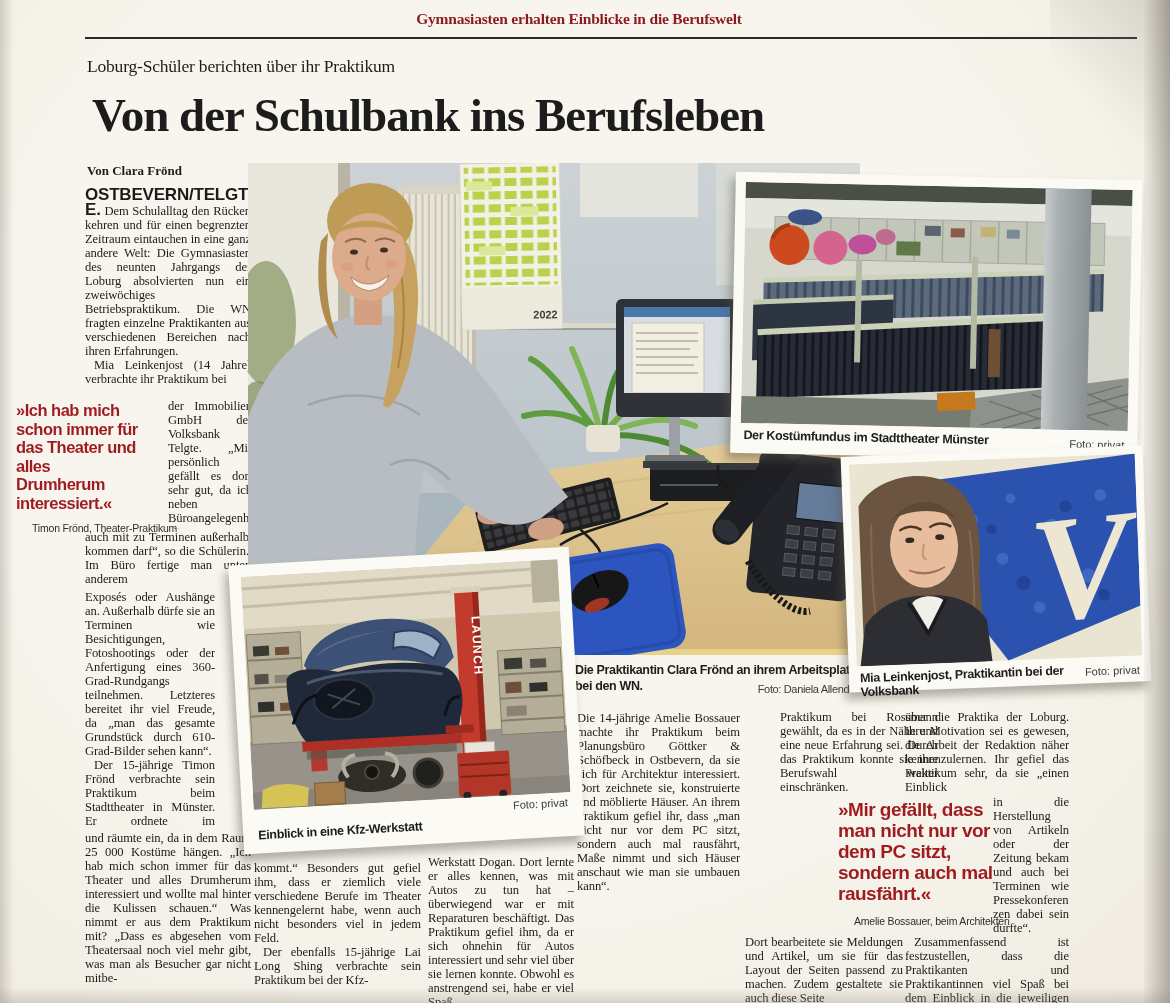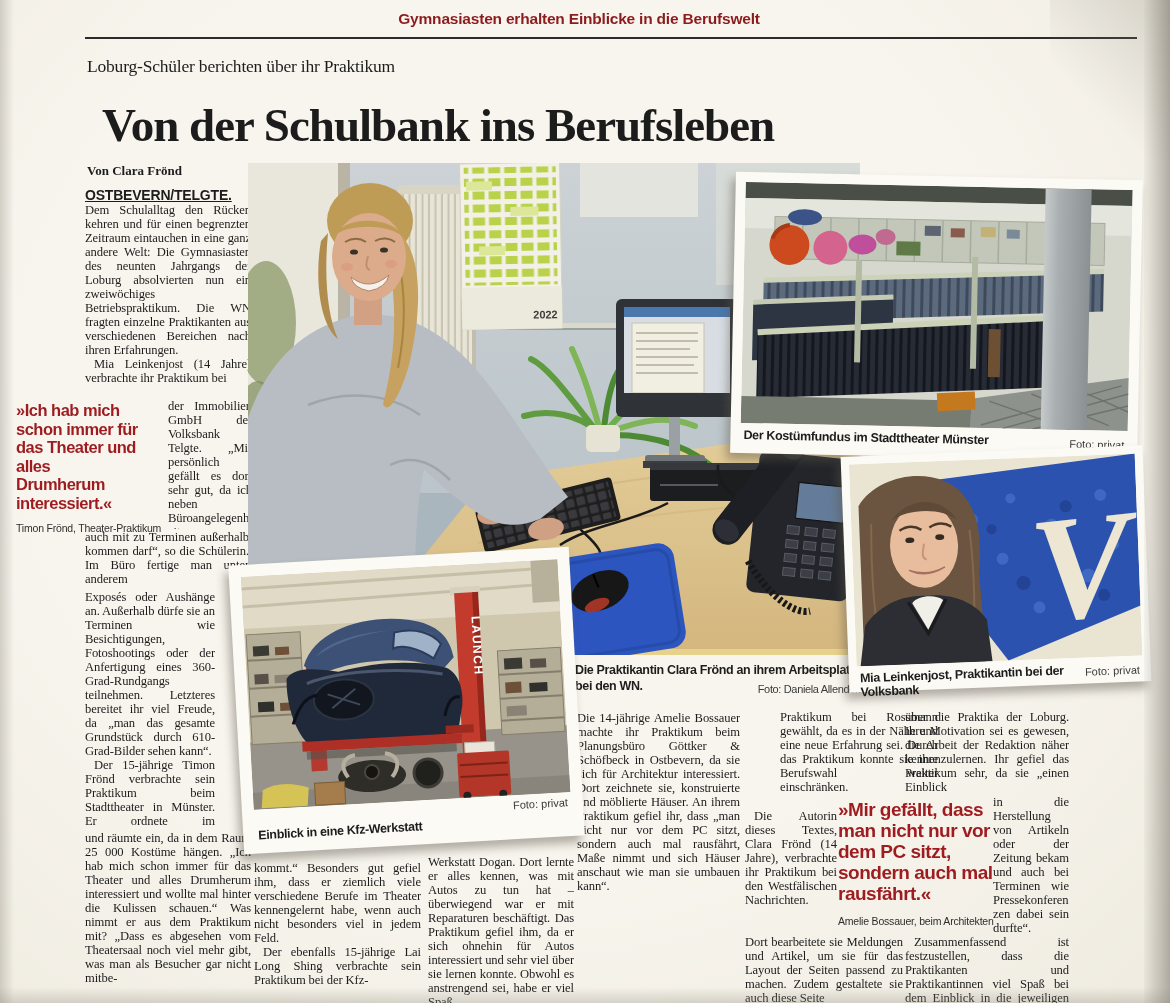--- a/index.html
+++ b/index.html
@@ -6,52 +6,52 @@
   #page{position:relative;width:1170px;height:1003px;overflow:hidden;
         background:radial-gradient(ellipse at 45% 40%, #f8f5ee 55%, #efebe0 100%);
         font-family:"Liberation Serif",serif;color:#1c1c1c;}
   .abs{position:absolute;}
   
   .edge-left{left:0;top:0;width:14px;height:1003px;background:linear-gradient(to right,rgba(135,130,118,.33),rgba(135,130,118,0));}
   .edge-right{right:0;top:0;width:26px;height:1003px;background:linear-gradient(to left,rgba(110,105,95,.5),rgba(190,186,175,.12));}
   .edge-bottom{left:0;bottom:0;width:1170px;height:16px;background:linear-gradient(to top,rgba(140,135,122,.3),rgba(140,135,122,0));}
   .edge-topright{right:0;top:0;width:120px;height:160px;background:linear-gradient(225deg,rgba(145,140,128,.3),rgba(145,140,128,0) 65%);}
   
-  .kicker{left:0;right:26px;top:10px;text-align:center;font-family:Liberation Sans, sans-serif;
+  .kicker{left:0;right:26px;top:10px;text-align:center;font-family:Liberation Serif, serif;
           font-weight:700;font-size:15.5px;letter-spacing:-0.2px;color:var(--accent-red,#8c1b1e);padding-left:14px;}
   .rule{left:85px;top:37px;width:1052px;height:2px;background:#2b2b2b;}
   .overline{left:87px;top:56px;font-size:17.5px;letter-spacing:-0.2px;}
   .headline{left:84px;top:80px;font-size:47px;font-weight:700;letter-spacing:-1px;white-space:nowrap;}
   .byline{left:87px;top:163px;font-size:13px;font-weight:700;}
   
   .bodytext{font-size:12.6px;line-height:14px;text-align:justify;overflow:hidden;
             hyphens:auto;-webkit-hyphens:auto;overflow-wrap:break-word;letter-spacing:-0.1px;}
   .bodytext p{margin:0;}
   .bodytext p.indent{text-indent:9px;}
-  .dateline{font-family:"Liberation Sans",sans-serif;font-weight:700;font-size:14px;letter-spacing:-0.2px;text-decoration:underline;}
+  .dateline{font-family:"Liberation Sans",sans-serif;font-weight:700;font-size:17px;letter-spacing:-0.2px;}
   .c1a{left:85px;top:188px;width:166px;height:216px;}
   .c1c{left:168px;top:399px;width:84px;height:130px;}
   .c1d{left:85px;top:530px;width:164px;height:58px;}
   .c1ef{left:85px;top:590px;width:130px;height:240px;}
   .c1g{left:85px;top:831px;width:166px;height:172px;}
   .c2{left:254px;top:861px;width:167px;height:142px;}
   .c3{left:428px;top:855px;width:146px;height:148px;}
   .c4{left:577px;top:711px;width:163px;height:292px;}
   .c5a{left:780px;top:710px;width:158px;height:100px;}
   .c5b{left:745px;top:809px;width:92px;height:127px;}
   .c5c{left:745px;top:935px;width:158px;height:68px;}
   .c6a{left:905px;top:710px;width:164px;height:86px;}
   .c6b{left:993px;top:795px;width:76px;height:141px;}
   .c6c{left:905px;top:935px;width:164px;height:68px;}
   
   .pullquote{font-family:"Liberation Sans",sans-serif;font-weight:700;color:var(--quote-red,#9e1c1f);}
   .q1{left:16px;top:401px;width:126px;font-size:16.5px;line-height:18.5px;letter-spacing:-0.5px;}
   .q2{left:838px;top:799px;width:160px;font-size:19px;line-height:21px;letter-spacing:-0.5px;}
   .quote-attr{font-family:"Liberation Sans",sans-serif;font-weight:400;font-size:10.5px;
-              letter-spacing:-0.2px;color:#2e2e2e;margin-top:7px;white-space:nowrap;}
+              letter-spacing:-0.2px;color:#2e2e2e;margin-top:7px;white-space:nowrap;margin-left:16px;}
   
   .photo-main{left:248px;top:163px;width:612px;height:492px;}
   .photo-main svg{display:block;}
   .main-caption{left:575px;top:663px;width:286px;height:36px;font-family:"Liberation Sans",sans-serif;
                 font-weight:700;font-size:12.5px;line-height:15.5px;letter-spacing:-0.35px;color:#1d1d1d;}
   .main-caption .credit{position:absolute;right:0;bottom:2px;font-weight:400;font-size:11px;color:#3a3a3a;}
   .polaroid{background:#fbfaf5;box-shadow:-4px 7px 10px rgba(90,85,74,.45);}
   .polaroid svg{display:block;}
   .pol-kostuem{left:733px;top:176px;width:407px;height:281px;padding:0;transform:rotate(1.2deg);box-sizing:border-box;}
   .pol-kostuem .inner{padding:10px 10px 0;}
@@ -67,21 +67,21 @@
   .pol-kfz .pol-cap{display:block;margin-top:3px;}
 </style>
 </head>
 <body>
 
 <div id="page" style="--accent-red: #8c1b1e; --quote-red: #9e1c1f;">
 
   <div class="abs kicker">Gymnasiasten erhalten Einblicke in die Berufswelt</div>
   <div class="abs rule"></div>
   <div class="abs overline">Loburg-Schüler berichten über ihr Praktikum</div>
-  <h1 class="abs headline" style="margin:18px;">Von der Schulbank ins Berufsleben</h1>
+  <h1 class="abs headline" style="margin:8px;">Von der Schulbank ins Berufsleben</h1>
   <div class="abs byline">Von Clara Frönd</div>
 
   <div class="abs bodytext c1a">
     <p><span class="dateline">OSTBEVERN/TELGTE.</span>
        <span>Dem Schulalltag den Rücken kehren und für einen begrenzten Zeitraum eintauchen in eine ganz andere Welt: Die Gymnasiasten des neunten Jahrgangs der Loburg absolvierten nun ein zweiwöchiges Betriebspraktikum. Die WN fragten einzelne Praktikanten aus verschiedenen Bereichen nach ihren Erfahrungen.</span></p>
     <p class="indent">Mia Leinkenjost (14 Jahre) verbrachte ihr Praktikum bei</p>
   </div>
   <div class="abs bodytext c1c">
     <p>der Immobilien GmbH der Volksbank Telgte. „Mir persönlich gefällt es dort sehr gut, da ich neben Büroangelegenheiten</p>
   </div>
@@ -106,23 +106,20 @@
     <p class="indent">Der ebenfalls 15-jährige Lai Long Shing verbrachte sein Praktikum bei der Kfz-</p>
   </div>
   <div class="abs bodytext c3">
     <p>Werkstatt Dogan. Dort lernte er alles kennen, was mit Autos zu tun hat – überwiegend war er mit Reparaturen beschäftigt. Das Praktikum gefiel ihm, da er sich ohnehin für Autos interessiert und sehr viel über sie lernen konnte. Obwohl es anstrengend sei, habe er viel Spaß.</p>
   </div>
   <div class="abs bodytext c4">
     <p>Die 14-jährige Amelie Bossauer machte ihr Praktikum beim Planungsbüro Göttker &amp; Schöfbeck in Ostbevern, da sie sich für Architektur interessiert. Dort zeichnete sie, konstruierte und möblierte Häuser. An ihrem Praktikum gefiel ihr, dass „man nicht nur vor dem PC sitzt, sondern auch mal rausfährt, Maße nimmt und sich Häuser anschaut wie man sie umbauen kann“.</p>
   </div>
   <div class="abs bodytext c5a">
       <p>Praktikum bei Rossmann gewählt, da es in der Nähe und eine neue Erfahrung sei. Durch das Praktikum konnte sie ihre Berufswahl weiter einschränken.</p>
-    </div>
-  <div class="abs bodytext c5b">
-      <p class="indent">Die Autorin dieses Textes, Clara Frönd (14 Jahre), verbrachte ihr Praktikum bei den Westfälischen Nachrichten.</p>
     </div>
   <div class="abs bodytext c5c">
       <p>Dort bearbeitete sie Meldungen und Artikel, um sie für das Layout der Seiten passend zu machen. Zudem gestaltete sie auch diese Seite</p>
     </div>
   <div class="abs bodytext c6b">
       <p>in die Herstellung von Artikeln oder der Zeitung bekam und auch bei Terminen wie Pressekonferenzen dabei sein durfte“.</p>
     </div>
   <div class="abs bodytext c6a">
       <p>über die Praktika der Loburg. Ihre Motivation sei es gewesen, die Arbeit der Redaktion näher kennenzulernen. Ihr gefiel das Praktikum sehr, da sie „einen Einblick</p>
     </div>

